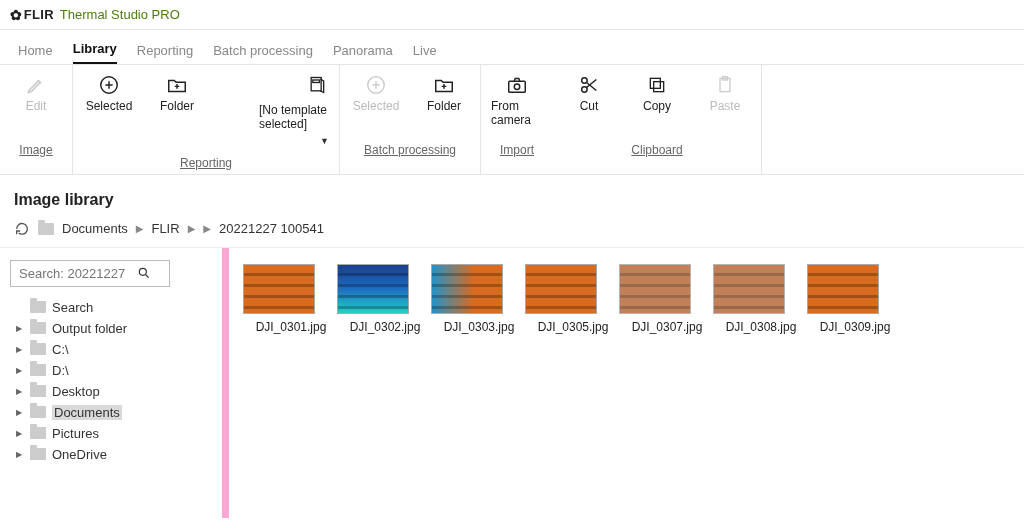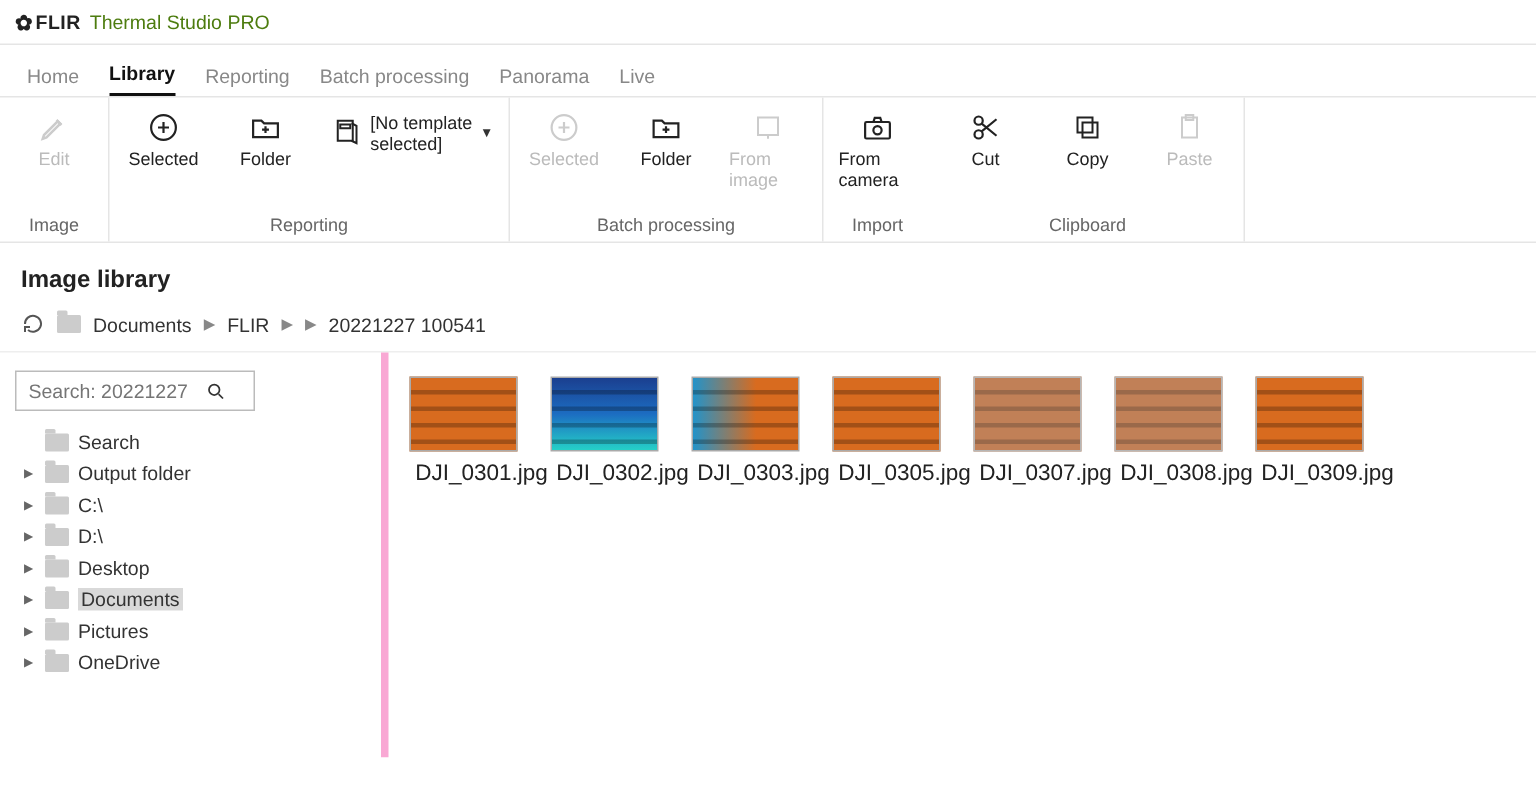--- a/index.html
+++ b/index.html
@@ -59,62 +59,63 @@
     min-height: 60px;
   }
   .rbtn {
     display: flex;
     flex-direction: column;
     align-items: center;
     justify-content: flex-start;
     width: 52px;
     cursor: pointer;
   }
-  .rbtn.wide { width: 90px; flex-direction: row; align-items: center; gap:4px; }
+  .rbtn.wide { width: 90px; flex-direction: column; align-items: flex-end; gap:4px; }
   .rbtn .icon {
     width: 24px;
     height: 24px;
     display: flex;
     align-items: center;
     justify-content: center;
   }
   .rbtn .lbl {
     font-size: 12px;
     color: #222;
     line-height: 1.2;
     margin-top: 2px;
   }
   .rbtn.disabled .lbl { color: #bbb; }
   .rbtn.disabled svg { stroke: #ccc; fill: none; }
   .group-caption {
     font-size: 12px;
     color: #666;
     margin-top: 10px;
+    text-decoration: underline;
   }
   .section-title {
     font-size: 16px;
     font-weight: 600;
     padding: 16px 14px 8px 14px;
   }
   .breadcrumb {
     display: flex;
     align-items: center;
     gap: 8px;
     padding: 4px 14px 10px 14px;
     font-size: 13px;
     color: #333;
   }
   .breadcrumb .sep { color: #888; font-size: 10px; }
   .workspace {
     display: flex;
     border-top: 1px solid #eee;
   }
   .sidebar {
-    width: 259px;
-    border-right: 5px solid #f9a8d4;
+    width: 229px;
+    border-right: 7px solid #f9a8d4;
     padding: 12px 10px;
     min-height: 270px;
   }
   .searchbox {
     border: 1px solid #bbb;
     display: flex;
     align-items: center;
     padding: 4px 6px;
     margin-bottom: 10px;
     width: 160px;
@@ -193,21 +194,21 @@
     background: linear-gradient(180deg,#1b3f8f 0%,#1c6dc2 50%,#25d0c7 100%);
   }
   .thumb .img.mix {
     background: linear-gradient(90deg,#2393c9 0%,#d86b1f 60%);
   }
   .thumb .img.faded {
     background: #b76a3a;
     opacity: 0.85;
   }
   .thumb .name {
-    font-size: 15px;
+    font-size: 12px;
     color: #222;
     white-space: nowrap;
     padding-left: 24px;
   }
   svg { display: block; }
 </style>
 </head>
 <body>
 
 <div class="titlebar">
@@ -289,29 +290,20 @@
         <span class="lbl">Selected</span>
       </div>
       <div class="rbtn">
         <span class="icon">
           <svg width="22" height="22" viewBox="0 0 24 24" stroke="#222" stroke-width="1.6" fill="none">
               <path d="M3 7h6l2 2h10v10H3z"></path>
               <path d="M12 11v5M9.5 13.5h5"></path>
             </svg>
         </span>
         <span class="lbl">Folder</span>
-      </div>
-      <div class="rbtn disabled">
-        <span class="icon">
-          <svg width="20" height="20" viewBox="0 0 24 24" stroke="#ccc" stroke-width="1.6" fill="none">
-              <rect x="4" y="4" width="16" height="14"></rect>
-              <path d="M12 18v3"></path>
-            </svg>
-        </span>
-        <span class="lbl">From image</span>
       </div>
     </div>
     <div class="group-caption">Batch processing</div>
   </div>
 
   <div class="ribbon-group" style="border-right:none;">
     <div class="ribbon-buttons">
       <div class="rbtn">
         <span class="icon">
           <svg width="22" height="22" viewBox="0 0 24 24" stroke="#222" stroke-width="1.6" fill="none">

